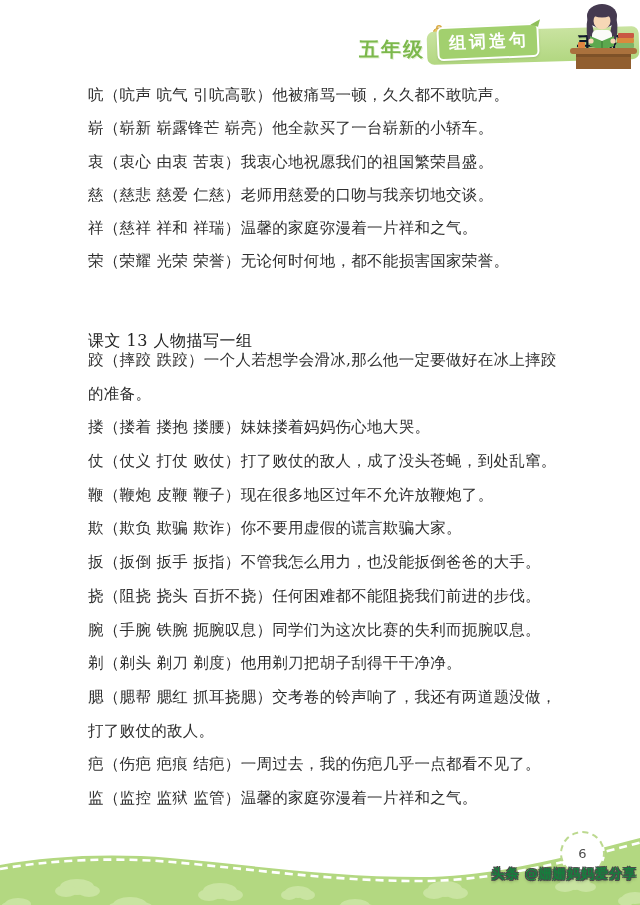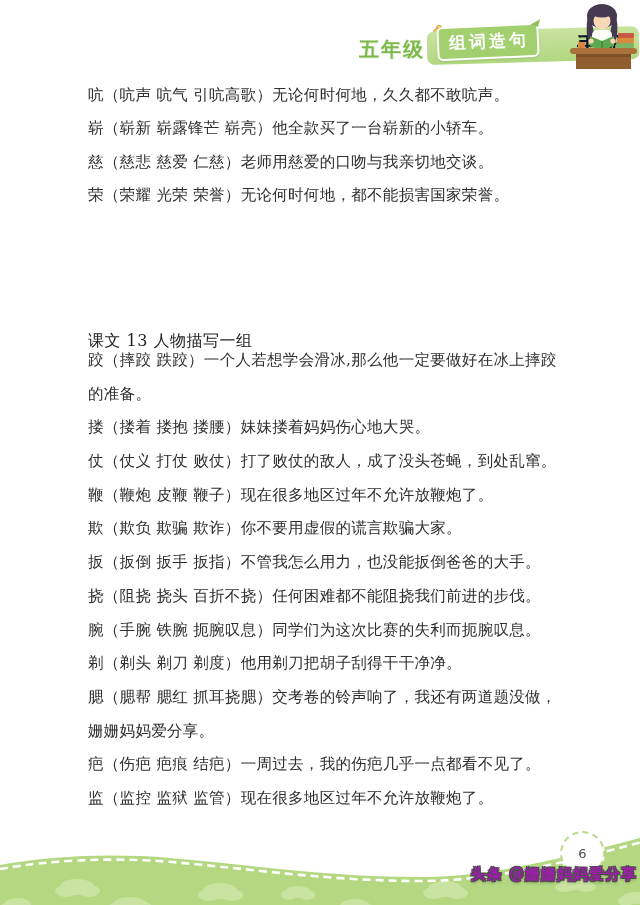--- a/index.html
+++ b/index.html
@@ -60,21 +60,21 @@
   .page-circle {
     position:absolute; left:560px; top:831px; width:41px; height:41px;
     background:#ffffff; border:2px dashed #bcd98f; border-radius:50%;
     display:flex; align-items:center; justify-content:center;
     font-family:"DejaVu Sans", sans-serif; font-size:13px; color:#4d4d4d;
     z-index:3;
   }
   .watermark {
     position:absolute; right:3px; top:865px; z-index:4;
     font-family:"DejaVu Sans", sans-serif; font-weight:bold;
-    font-size:15px; letter-spacing:1px; color:#a21caf;
+    font-size:13px; letter-spacing:1px; color:#15803d;
     text-shadow:-1px -1px 0 #4a4a4a, 1px -1px 0 #4a4a4a,
                 -1px 1px 0 #4a4a4a, 1px 1px 0 #4a4a4a,
                  0 2px 3px rgba(0,0,0,.35);
   }
 </style>
 </head>
 <body>
 
 <div class="page">
 
@@ -115,43 +115,45 @@
 
       <rect x="8" y="41" width="7" height="6" rx="1" fill="#df8340"></rect>
 
       <rect x="0" y="47" width="67" height="6" rx="3" fill="#aa713d"></rect>
       <rect x="6" y="53" width="55" height="15" fill="#915e2f"></rect>
       <rect x="6" y="53" width="55" height="3" fill="#7e5128"></rect>
     </svg>
   </span>
 
   <div class="sec1">
-    <div class="tline">吭（吭声 吭气 引吭高歌）无论何时何地，久久都不敢吭声。</div>
+    <div class="tline">吭（吭声 吭气 引吭高歌）他被痛骂一顿，久久都不敢吭声。</div>
     <div class="tline">崭（崭新 崭露锋芒 崭亮）他全款买了一台崭新的小轿车。</div>
+    <div class="tline">衷（衷心 由衷 苦衷）我衷心地祝愿我们的祖国繁荣昌盛。</div>
     <div class="tline">慈（慈悲 慈爱 仁慈）老师用慈爱的口吻与我亲切地交谈。</div>
+    <div class="tline">祥（慈祥 祥和 祥瑞）温馨的家庭弥漫着一片祥和之气。</div>
     <div class="tline">荣（荣耀 光荣 荣誉）无论何时何地，都不能损害国家荣誉。</div>
   </div>
 
   <div class="section-heading">课文 13 人物描写一组</div>
 
   <div class="sec2">
     <div class="tline">跤（摔跤 跌跤）一个人若想学会滑冰,那么他一定要做好在冰上摔跤</div>
     <div class="tline">的准备。</div>
     <div class="tline">搂（搂着 搂抱 搂腰）妹妹搂着妈妈伤心地大哭。</div>
     <div class="tline">仗（仗义 打仗 败仗）打了败仗的敌人，成了没头苍蝇，到处乱窜。</div>
     <div class="tline">鞭（鞭炮 皮鞭 鞭子）现在很多地区过年不允许放鞭炮了。</div>
     <div class="tline">欺（欺负 欺骗 欺诈）你不要用虚假的谎言欺骗大家。</div>
     <div class="tline">扳（扳倒 扳手 扳指）不管我怎么用力，也没能扳倒爸爸的大手。</div>
     <div class="tline">挠（阻挠 挠头 百折不挠）任何困难都不能阻挠我们前进的步伐。</div>
     <div class="tline">腕（手腕 铁腕 扼腕叹息）同学们为这次比赛的失利而扼腕叹息。</div>
     <div class="tline">剃（剃头 剃刀 剃度）他用剃刀把胡子刮得干干净净。</div>
     <div class="tline">腮（腮帮 腮红 抓耳挠腮）交考卷的铃声响了，我还有两道题没做，</div>
-    <div class="tline">姗姗妈妈爱分享。</div>
+    <div class="tline">打了败仗的敌人。</div>
     <div class="tline">疤（伤疤 疤痕 结疤）一周过去，我的伤疤几乎一点都看不见了。</div>
-    <div class="tline">监（监控 监狱 监管）现在很多地区过年不允许放鞭炮了。</div>
+    <div class="tline">监（监控 监狱 监管）温馨的家庭弥漫着一片祥和之气。</div>
   </div>
 
   <span class="wave">
     <svg width="640" height="80" viewBox="0 0 640 80">
       <path d="M0,40 C50,31 110,28 170,33 C250,40 330,52 420,52 C490,52 560,34 640,13 L640,80 L0,80 Z" fill="#b3d881"></path>
 
       <g fill="#c9e4a1">
         <g>
             <ellipse cx="77" cy="62" rx="17" ry="8"></ellipse>
             <ellipse cx="66" cy="66" rx="11" ry="6"></ellipse>

